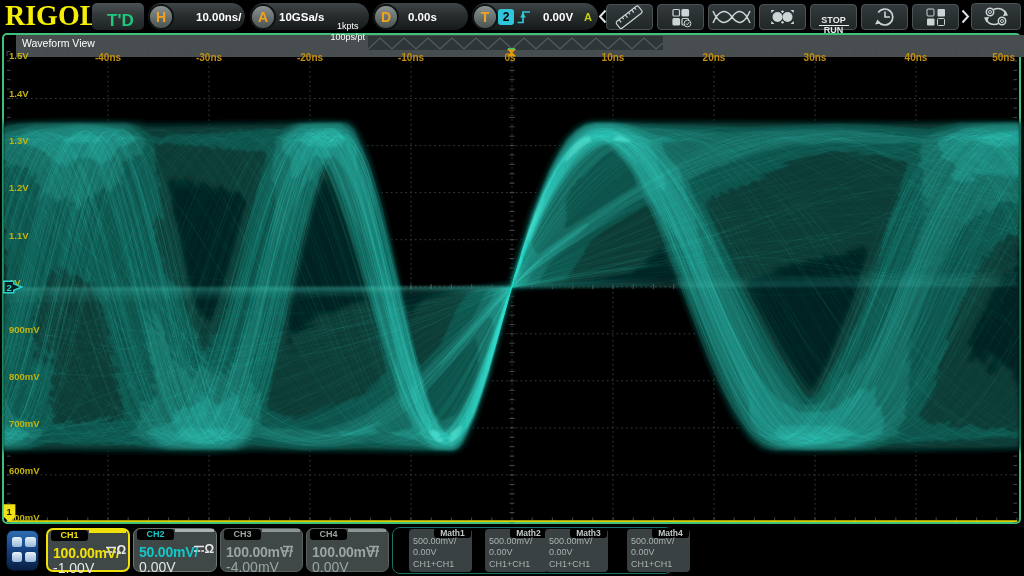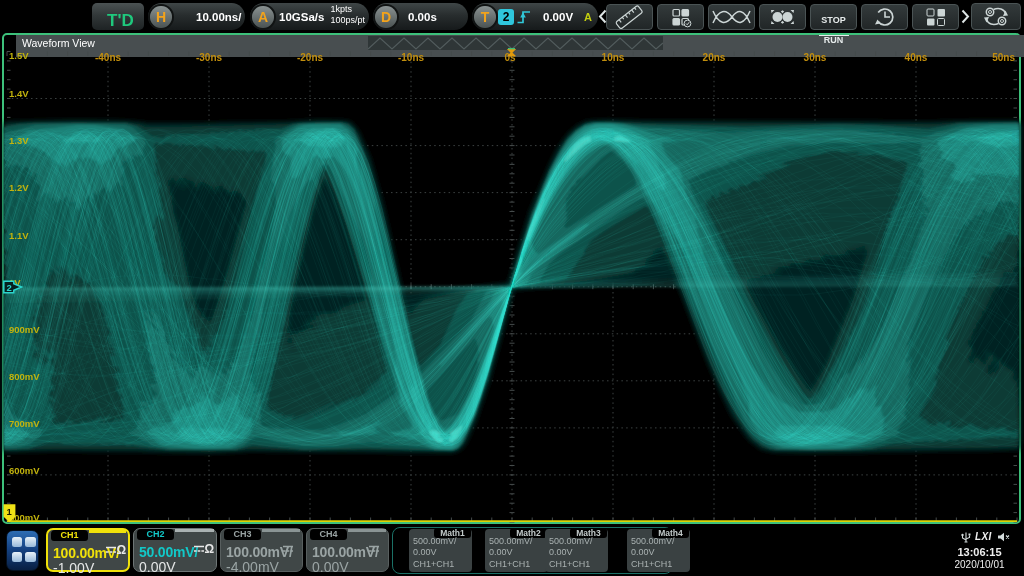--- a/index.html
+++ b/index.html
@@ -19,31 +19,32 @@
 .chbox{position:absolute;top:4px;height:44px;border-radius:7px;background:#404747}
 .chtab{position:absolute;top:-0.5px;left:3px;height:11.5px;background:#000;border-radius:4px 4px 3px 3px;font-size:9px;font-weight:bold;text-align:center;z-index:2}
 .l1{position:absolute;left:5px;top:15px;font-weight:bold;font-size:14px;letter-spacing:-0.2px}
 .l2{position:absolute;left:5px;top:30px;font-size:14px;color:#e4e6e6}
 .strip{position:absolute;top:0px;height:3px;z-index:1}
 .mbox{position:absolute;top:4.5px;width:63px;height:43px;border-radius:4px;background:#3a4142;color:#a9b1b1;font-size:9px}
 .mtab{position:absolute;right:1px;top:-1px;width:37px;height:10.5px;background:#000;border-radius:3px;color:#c2caca;font-size:8.5px;font-weight:bold;text-align:center;line-height:10px}
 .mline{position:absolute;left:4px}
 </style></head><body>
 <div id="top">
+<div id="logo">RIGOL</div>
 <div class="chip" style="left:92px;width:52px">
       <span class="cap-t" style="left:15px;color:#1fc87d;font-size:17px">T'D</span>
     </div>
 <div class="caps" style="left:148px;width:97px">
       <div class="circ">H</div>
       <span class="cap-t" style="left:48px">10.00ns/</span>
     </div>
 <div class="caps" style="left:250px;width:119px">
       <div class="circ">A</div>
       <span class="cap-t" style="left:29px">10GSa/s</span>
- <span style="position:absolute;right:4px;top:1px;color:#fff;font-size:9px;text-align:left;line-height:10.5px">1kpts<br>100ps/pt</span>
+ <span style="position:absolute;right:4px;top:18px;color:#fff;font-size:9px;text-align:center;line-height:10.5px">1kpts<br>100ps/pt</span>
     </div>
 <div class="caps" style="left:373px;width:95px">
       <div class="circ">D</div>
       <span class="cap-t" style="left:35px">0.00s</span>
     </div>
 <div class="caps" style="left:472px;width:126px">
       <div class="circ">T</div>
  <div style="position:absolute;left:26px;top:5.5px;width:16px;height:16px;border-radius:3px;background:#2fc6dc;color:#000;font-weight:bold;font-size:12px;text-align:center;line-height:16px">2</div>
  <svg style="position:absolute;left:44px;top:5px" width="22" height="17">
         <path d="M1.5 14.5 h5.5 V4 h7" stroke="#31c8d8" stroke-width="1.7" fill="none"></path>
@@ -78,21 +79,21 @@
       </svg></div>
 <div class="btn" style="left:759px"><svg width="45" height="24" viewBox="0 0 45 24">
         <g fill="#ccd5d5">
           <circle cx="17.5" cy="12" r="5"></circle>
           <circle cx="27.5" cy="12" r="5"></circle>
           <path d="M11 5 l3.5 0 -3 3 z M34 5 l-3.5 0 3 3 z M11 19 l3.5 0 -3 -3 z M34 19 l-3.5 0 3 -3 z M20.8 6.5 l1.7 1.7 1.7 -1.7 -1.7 -1.2z M20.8 17.5 l1.7 -1.7 1.7 1.7 -1.7 1.2z"></path>
         </g>
       </svg></div>
 <div class="btn" style="left:810px;text-align:center;color:#e6ebeb;font-size:9px;font-weight:bold;line-height:8.5px">
       <div style="margin-top:11px">STOP</div>
-      <div style="width:30px;border-top:1.2px solid #e6ebeb;margin:11px auto">RUN</div>
+      <div style="width:30px;border-top:1.2px solid #e6ebeb;margin:1px auto">RUN</div>
     </div>
 <div class="btn" style="left:861px"><svg width="45" height="24" viewBox="0 0 45 24">
         <path d="M16.2 16.5 A8 8 0 1 0 16.2 7.5" stroke="#ccd5d5" stroke-width="1.7" fill="none"></path>
         <path d="M23 6.5 v5.5 h5" stroke="#ccd5d5" stroke-width="1.6" fill="none"></path>
         <path d="M18.5 18.5 l-5.5 1 2.5 -5z" fill="#ccd5d5"></path>
       </svg></div>
 <div class="btn" style="left:912px"><svg width="45" height="24" viewBox="0 0 45 24">
         <g fill="#ccd5d5">
           <rect x="14" y="4" width="7" height="7" rx="1" fill="none" stroke="#ccd5d5" stroke-width="1"></rect>
           <rect x="24.5" y="4" width="7.5" height="7.5" rx="1"></rect>
@@ -534,31 +535,12 @@
 <span class="mline" style="top:7px">500.00mV/</span>
       <span class="mline" style="top:18.5px">0.00V</span>
       <span class="mline" style="top:30px">CH1+CH1</span>
     </div>
     <div class="mbox" style="left:627px">
       <div class="mtab">Math4</div>
 <span class="mline" style="top:7px">500.00mV/</span>
       <span class="mline" style="top:18.5px">0.00V</span>
       <span class="mline" style="top:30px">CH1+CH1</span>
     </div>
-    <div class="abs" style="left:937px;top:3px;width:85px;height:45px;background:#000;border-radius:5px;color:#eee">
-<svg class="abs" style="left:24px;top:5px" width="10" height="11" viewBox="0 0 10 11">
-        <g stroke="#d5dcdc" fill="none" stroke-width="1.1">
-          <path d="M5 0.5 V10"></path>
-          <path d="M5 8 L1.5 6 V4"></path>
-          <path d="M5 7 L8.5 5.5 V3.5"></path>
-        </g>
-        <circle cx="1.5" cy="3" r="1.2" fill="#d5dcdc"></circle>
-        <rect x="7.5" y="1.5" width="2" height="2" fill="#d5dcdc"></rect>
-        <path d="M3.5 10 h3" stroke="#d5dcdc"></path>
-      </svg>
-<span class="abs" style="left:38px;top:4px;font-style:italic;font-weight:bold;font-size:10px;letter-spacing:0.3px">LXI</span>
-<svg class="abs" style="left:60px;top:5px" width="13" height="10" viewBox="0 0 13 10">
-        <path d="M1 3.5 h2.5 L7 0.8 V9.2 L3.5 6.5 H1 Z" fill="#d5dcdc"></path>
-        <path d="M9 3.5 l3 3 M12 3.5 l-3 3" stroke="#d5dcdc" stroke-width="1.1"></path>
-      </svg>
-<div class="abs" style="left:0;top:19px;width:85px;text-align:center;font-weight:bold;font-size:11px">13:06:15</div>
-<div class="abs" style="left:0;top:32px;width:85px;text-align:center;font-size:10px">2020/10/01</div>
-    </div>
   </div>
 </body></html>

